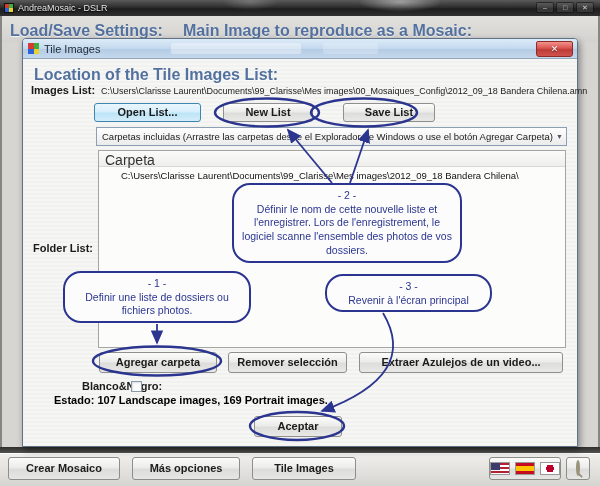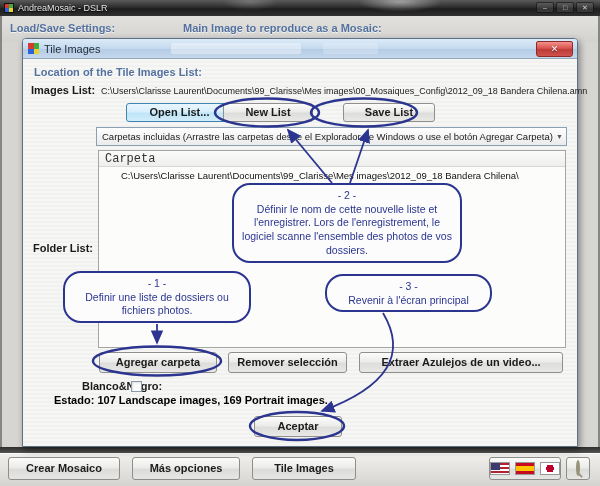--- a/index.html
+++ b/index.html
@@ -19,21 +19,21 @@
   .app-icon i:nth-child(1){background:#d63b2f;} .app-icon i:nth-child(2){background:#3fae3f;}
   .app-icon i:nth-child(3){background:#2f62d6;} .app-icon i:nth-child(4){background:#e8d22f;}
   .win-title { color:#e6e6e6; font-size:9px; text-shadow:0 1px 1px #000; }
   .win-controls { position:absolute; right:6px; top:2px; display:flex; gap:2px; }
   .win-btn { width:18px; height:11px; background:rgba(255,255,255,.10); border:1px solid rgba(0,0,0,.55);
     border-radius:2px; color:#cfcfcf; font-size:7px; line-height:9px; text-align:center; }
   .win-edge { position:absolute; top:16px; bottom:3px; width:2px; background:rgba(70,70,68,.55); }
 
   .section-strip { position:absolute; left:2px; top:16px; width:596px; height:26px;
     background:linear-gradient(180deg,#e2e1de,#d3d2cf); }
-  .blue-head { color:#53719f; font-weight:bold; font-size:11px; text-shadow:0 1px 0 rgba(255,255,255,.7); }
+  .blue-head { color:#53719f; font-weight:bold; font-size:16px; text-shadow:0 1px 0 rgba(255,255,255,.7); }
   .head-left { position:absolute; left:8px; top:6px; }
   .head-main { position:absolute; left:181px; top:6px; }
 
   .dark-band { position:absolute; left:0; top:447px; width:600px; height:6px;
     background:linear-gradient(180deg,#2e2e2c,#555553); }
 
   
   .footer { position:absolute; left:0; top:453px; width:600px; height:30px;
     background:linear-gradient(180deg,#f0efec,#d8d7d4); border-top:1px solid #fcfcfa; }
   .f-btn { position:absolute; top:3px; height:23px; border:1px solid #8d8d8b; border-radius:3px;
@@ -68,34 +68,34 @@
 
   .dlg-head { position:absolute; left:11px; top:27px; }
   .lbl { font-size:11px; font-weight:bold; color:#1a1a1a; }
   .images-label { position:absolute; left:8px; top:45px; }
   .images-path { position:absolute; left:78px; top:47px; font-size:9px; color:#222; white-space:nowrap; }
 
   .btn { position:absolute; border:1px solid #8f8f8d; border-radius:3px;
     background:linear-gradient(180deg,#fcfcfb 0%,#ececea 45%,#dddddb 55%,#e8e8e6 100%);
     font-size:11px; font-weight:bold; color:#1b1b1b; text-align:center; }
   .btn-row1 { top:64px; height:19px; line-height:17px; }
-  .btn-open { left:71px; width:107px; background:linear-gradient(180deg,#eaf6fd 0%,#d7effc 45%,#bde5f8 55%,#d3ecf9 100%); border-color:#3e86b2;margin-left:32px; }
+  .btn-open { left:71px; width:107px; background:linear-gradient(180deg,#eaf6fd 0%,#d7effc 45%,#bde5f8 55%,#d3ecf9 100%); border-color:#3e86b2; }
   .btn-new { left:200px; width:90px; }
   .btn-save { left:296px; width:92px;margin-left:24px; }
   .btn-saveas { left:398px; width:113px; }
 
   .dropdown { position:absolute; left:73px; top:88px; width:471px; height:19px;
     border:1px solid #8ca0b5; background:linear-gradient(180deg,#fefefe,#ebebeb);
     font-size:9.5px; color:#1a1a1a; line-height:17px; padding:0 16px 0 5px; white-space:nowrap; overflow:hidden; }
   .dd-arrow { position:absolute; right:3px; top:2px; font-size:7px; color:#4a5a6a; line-height:14px; }
 
   .listbox { position:absolute; left:75px; top:111px; width:468px; height:198px;
     border:1px solid #a5a5a3; background:#fcfcfb; }
   .list-header { height:16px; background:linear-gradient(180deg,#fbfbfb,#eeeeec);
-    border-bottom:1px solid #d8d8d6; font-size:12px; color:#333; padding:1px 0 0 6px;font-family:Liberation Mono, monospace; }
+    border-bottom:1px solid #d8d8d6; font-size:14px; color:#333; padding:1px 0 0 6px; }
   .list-row { font-size:9.5px; color:#111; padding:3px 0 0 22px; white-space:nowrap; }
 
   .folder-label { position:absolute; left:0; top:203px; width:70px; text-align:right; }
 
   .btn-row2 { top:313px; height:21px; line-height:19px; }
   .btn-add { left:76px; width:118px; }
   .btn-remove { left:205px; width:119px; }
   .btn-extract { left:336px; width:204px; }
 
   .bw-label { position:absolute; left:11px; top:341px;padding-left:48px; }

